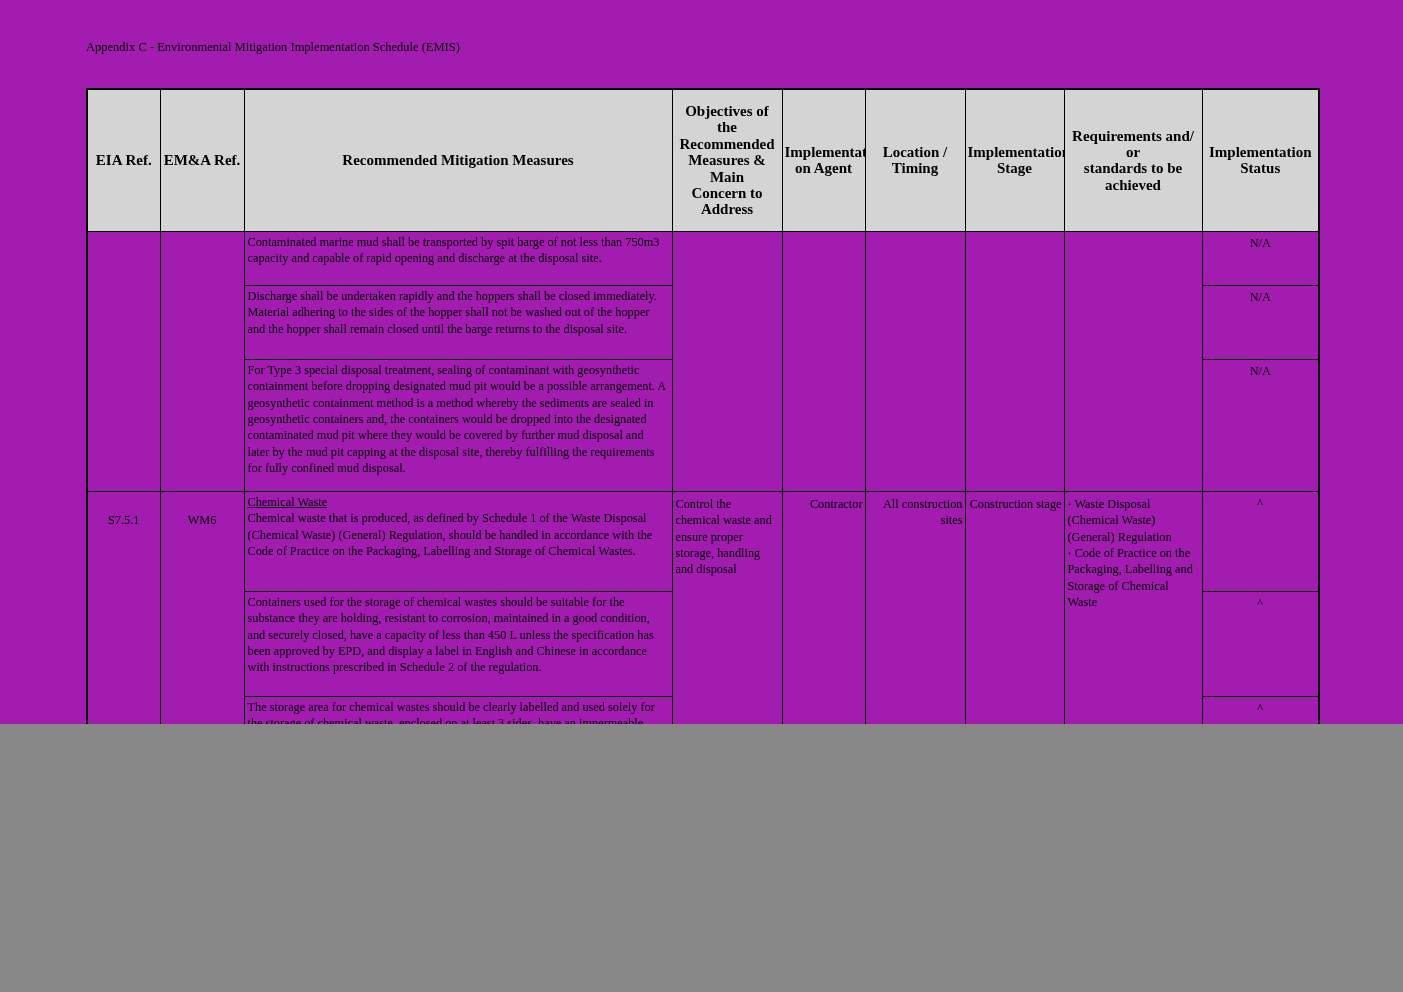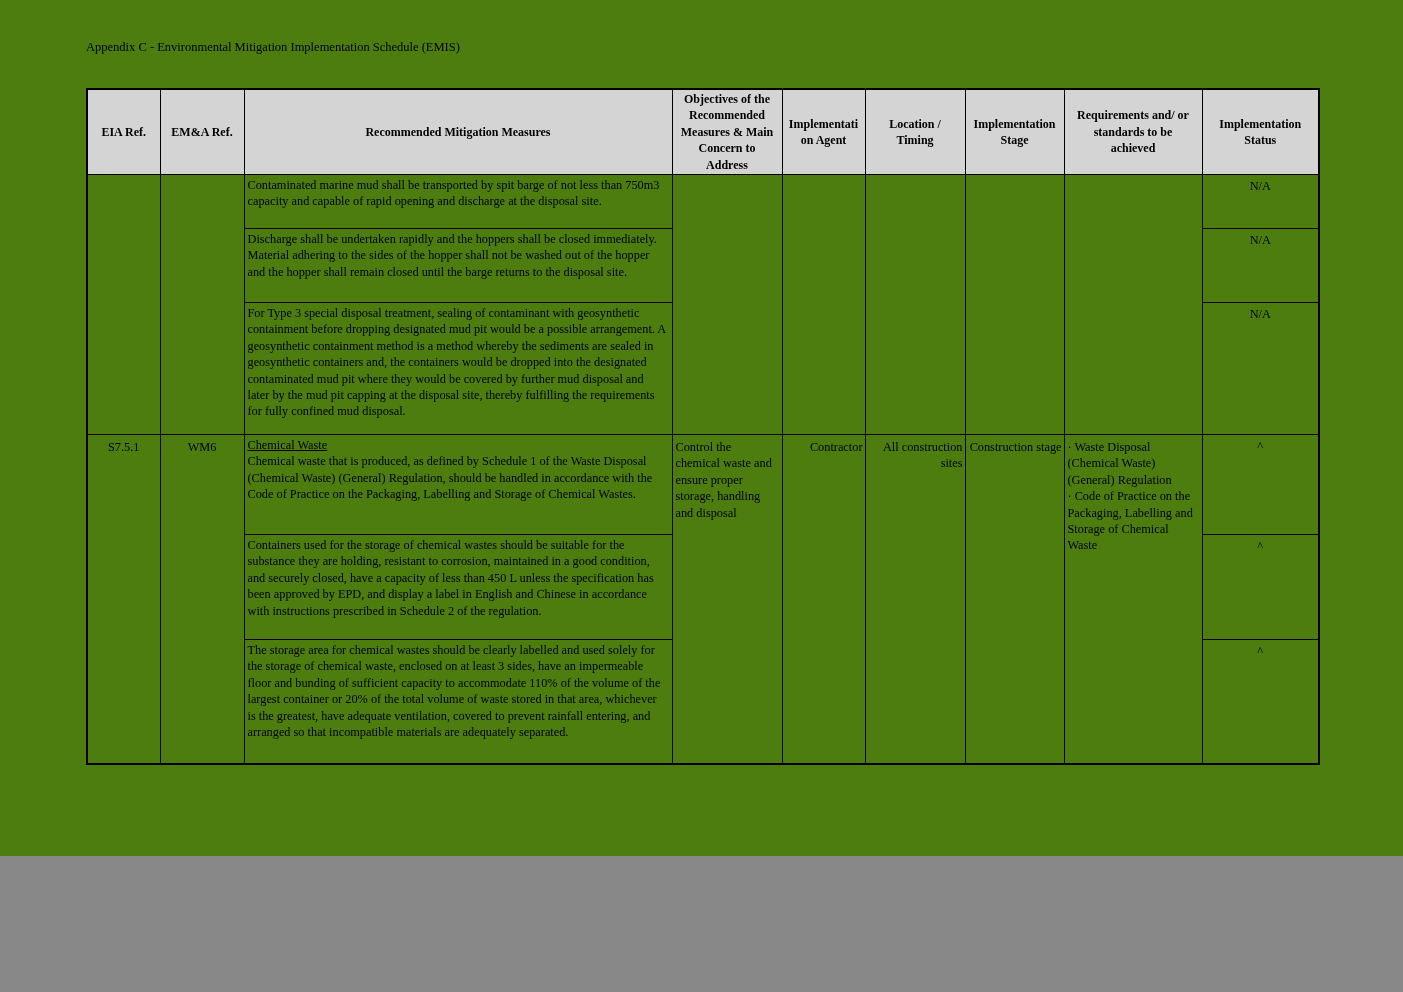--- a/index.html
+++ b/index.html
@@ -1,21 +1,21 @@
 <!DOCTYPE html>
 <html><head>
 <meta charset="utf-8">
 <style>
   * { margin: 0; padding: 0; box-sizing: border-box; }
   html, body { background: #888; }
   #page {
     position: relative;
     width: 1403px;
-    height: 856px;
-    background: #4d7c0f;
+    height: 724px;
+    background: #a21caf;
     font-family: "Liberation Serif", "DejaVu Serif", serif;
     color: #000;
     overflow: hidden;
   }
   #appendix-title {
     position: absolute;
     left: 86px;
     top: 40px;
     font-size: 12.5px;
   }
@@ -34,25 +34,25 @@
     font-size: 12.3px;
     line-height: 16.4px;
     overflow: hidden;
   }
   #emis-table th {
     background: #d4d4d4;
     font-weight: bold;
     text-align: center;
     vertical-align: middle;
     white-space: pre-line;
-    padding: 1px 2px;
-    font-size: 12px;
+    padding: 13px 2px;
+    font-size: 15px;
   }
   td.c-measure { text-align: left; padding: 2px 4px 2px 3px; }
-  td.c-eia, td.c-ema { text-align: center; padding-top: 4px; }
+  td.c-eia, td.c-ema { text-align: center; padding-top: 20px; }
   td.c-objectives { text-align: left; padding: 4px 3px 2px 3px; }
   td.c-agent, td.c-location, td.c-stage { text-align: right; padding: 4px 2px 2px 2px; }
   td.c-requirements { text-align: left; padding: 4px 2px 2px 3px; }
   td.c-status { text-align: center; padding-top: 3px; margin-top: 26px; }
   .u { text-decoration: underline; }
   .req-item { display: block; }
   #footer {
     position: absolute;
     left: 86px;
     top: 936px;

